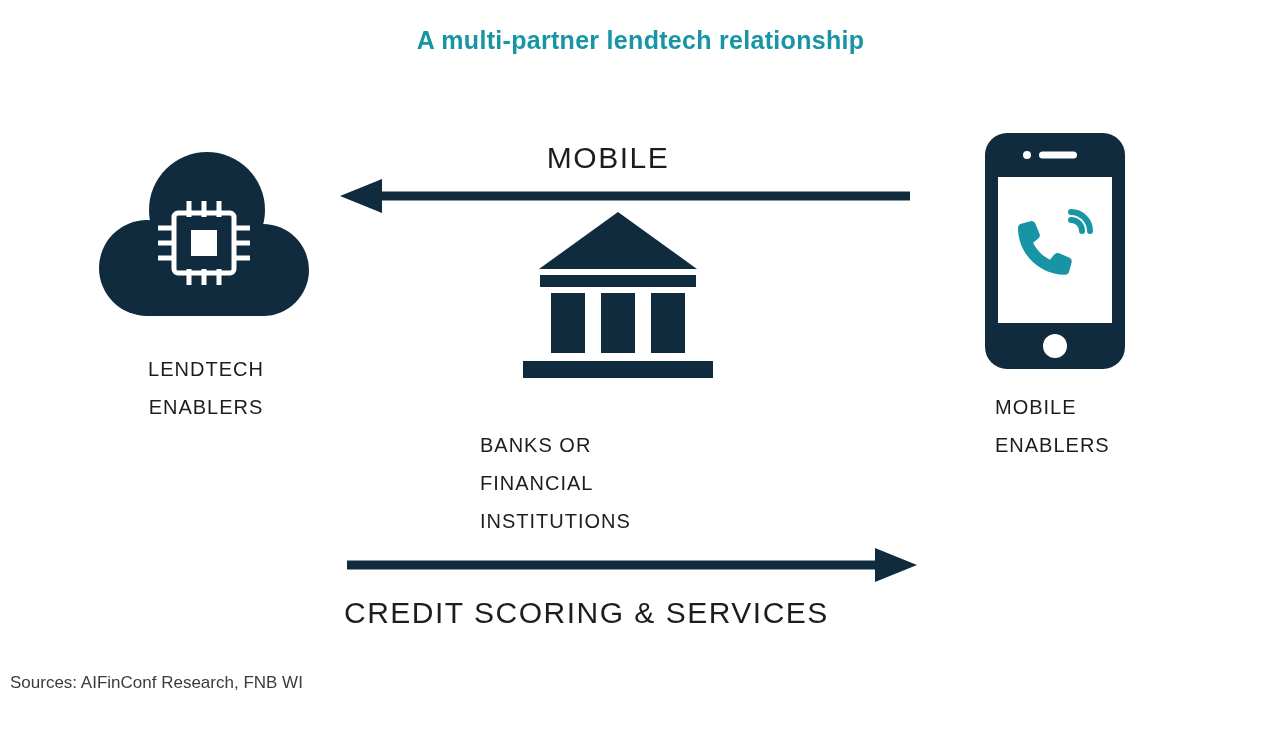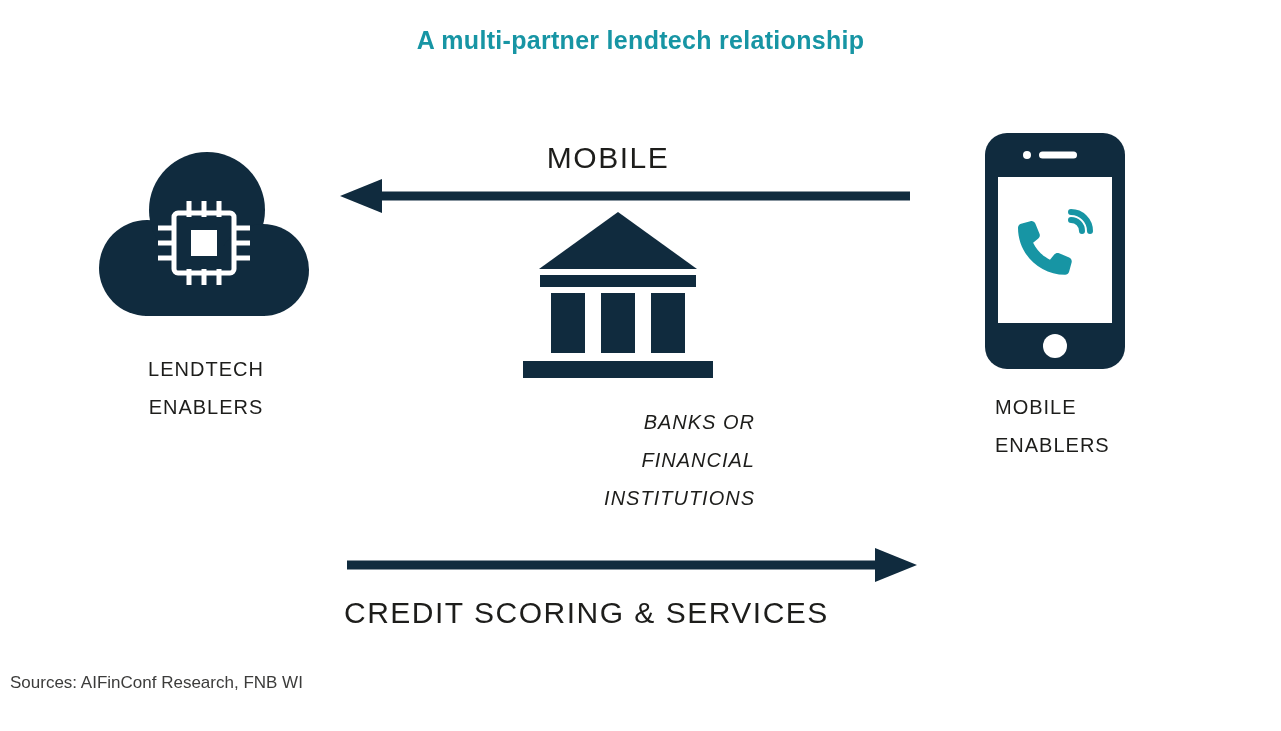--- a/index.html
+++ b/index.html
@@ -33,21 +33,21 @@
   .label{
     position:absolute;
     color:var(--text);
     font-size:20px;
     font-weight:400;
     letter-spacing:1px;
     line-height:38px;
     white-space:pre-line;
   }
   .label.lendtech{ left:95px; top:350px; width:222px; text-align:center; }
-  .label.banks{ left:480px; top:403px; width:275px; text-align:right;font-style:italic; }
+  .label.banks{ left:480px; top:426px; width:275px; text-align:left; }
   .label.mobile{ left:995px; top:388px; text-align:left; }
   .arrow-label{
     position:absolute;
     color:var(--text);
     font-size:30px;
     letter-spacing:1.5px;
     white-space:nowrap;
   }
   .arrow-label.funding{ left:322px; top:141px; width:572px; text-align:center; }
   .arrow-label.credit{ left:344px; top:596px; width:572px; text-align:left; }

